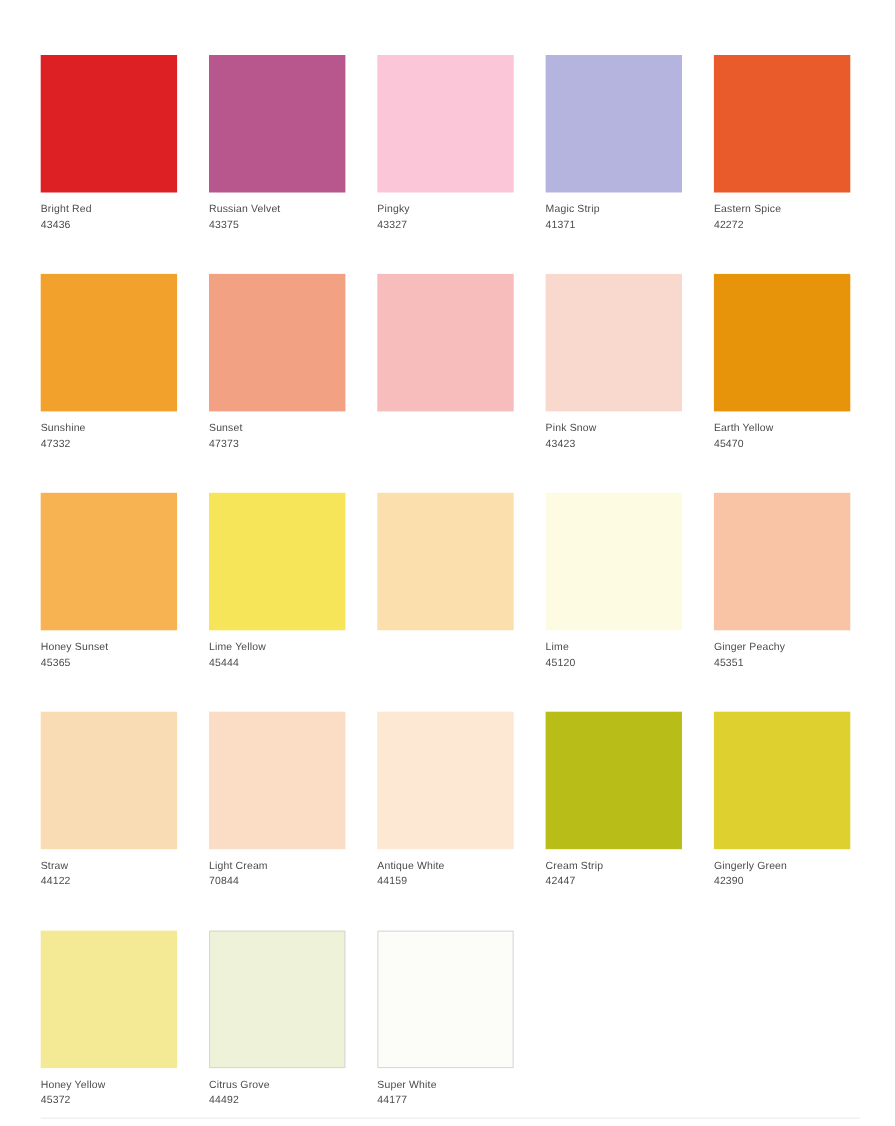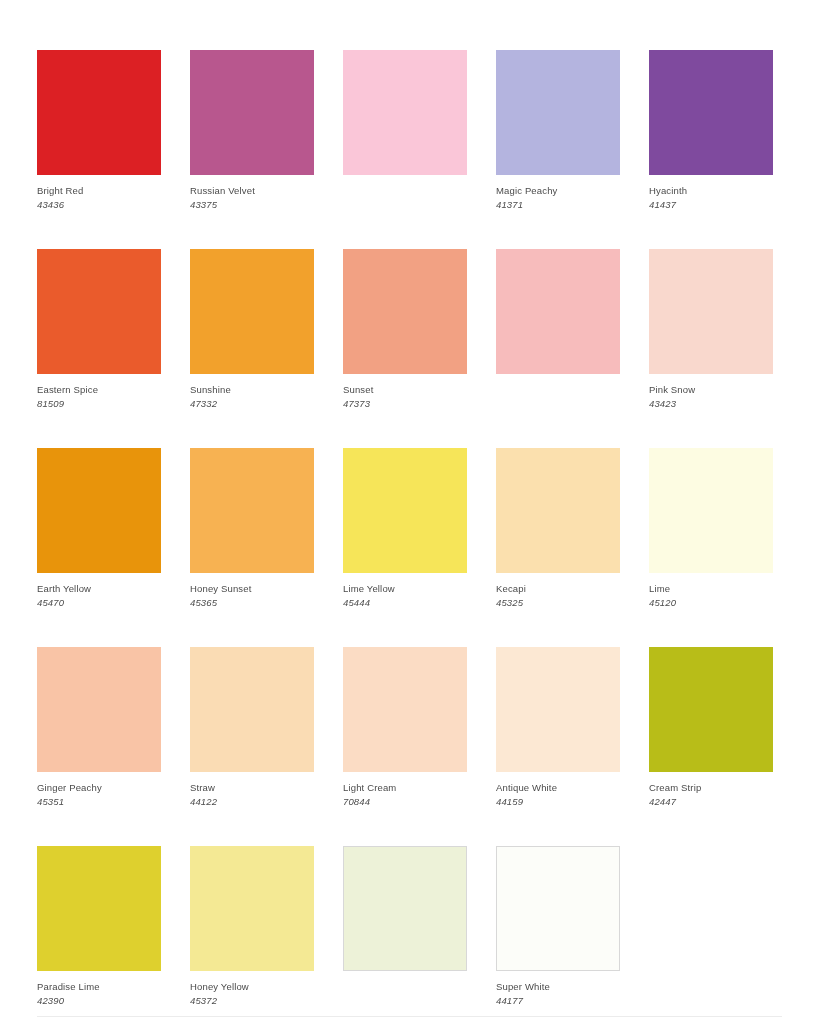--- a/index.html
+++ b/index.html
@@ -55,21 +55,20 @@
     letter-spacing: 0.15px;
     white-space: nowrap;
   }
   .swatch-code {
     font-size: 9.5px;
     line-height: 13px;
     color: #4b4b4b;
     letter-spacing: 0.15px;
     padding-top: 1px;
     white-space: nowrap;
-    font-style: italic;
   }
   .sheet-footer-rule {
     position: absolute;
     left: 37px;
     top: 1016px;
     width: 745px;
     height: 1px;
     background: #ececec;
   }
 </style>
@@ -87,40 +86,37 @@
       </div>
       <div class="swatch-cell">
         <div class="swatch-chip" style="background-color: rgb(184, 87, 142);"></div>
         <div class="swatch-meta">
           <div class="swatch-name">Russian Velvet</div>
           <div class="swatch-code">43375</div>
         </div>
       </div>
       <div class="swatch-cell">
         <div class="swatch-chip" style="background-color: rgb(250, 198, 216);"></div>
+        <div class="swatch-meta">
+          <div class="swatch-name">Pingky</div>
+          <div class="swatch-code">43327</div>
+        </div>
       </div>
       <div class="swatch-cell">
         <div class="swatch-chip" style="background-color: rgb(180, 180, 223);"></div>
         <div class="swatch-meta">
-          <div class="swatch-name">Magic Peachy</div>
+          <div class="swatch-name">Magic Strip</div>
           <div class="swatch-code">41371</div>
         </div>
       </div>
       <div class="swatch-cell">
-        <div class="swatch-chip" style="background-color: rgb(127, 74, 158);"></div>
-        <div class="swatch-meta">
-          <div class="swatch-name">Hyacinth</div>
-          <div class="swatch-code">41437</div>
-        </div>
-      </div>
-      <div class="swatch-cell">
         <div class="swatch-chip" style="background-color: rgb(234, 91, 44);"></div>
         <div class="swatch-meta">
           <div class="swatch-name">Eastern Spice</div>
-          <div class="swatch-code">81509</div>
+          <div class="swatch-code">42272</div>
         </div>
       </div>
       <div class="swatch-cell">
         <div class="swatch-chip" style="background-color: rgb(242, 161, 44);"></div>
         <div class="swatch-meta">
           <div class="swatch-name">Sunshine</div>
           <div class="swatch-code">47332</div>
         </div>
       </div>
       <div class="swatch-cell">
@@ -156,24 +152,20 @@
       </div>
       <div class="swatch-cell">
         <div class="swatch-chip" style="background-color: rgb(246, 229, 89);"></div>
         <div class="swatch-meta">
           <div class="swatch-name">Lime Yellow</div>
           <div class="swatch-code">45444</div>
         </div>
       </div>
       <div class="swatch-cell">
         <div class="swatch-chip" style="background-color: rgb(251, 224, 174);"></div>
-        <div class="swatch-meta">
-          <div class="swatch-name">Kecapi</div>
-          <div class="swatch-code">45325</div>
-        </div>
       </div>
       <div class="swatch-cell">
         <div class="swatch-chip" style="background-color: rgb(253, 252, 226);"></div>
         <div class="swatch-meta">
           <div class="swatch-name">Lime</div>
           <div class="swatch-code">45120</div>
         </div>
       </div>
       <div class="swatch-cell">
         <div class="swatch-chip" style="background-color: rgb(249, 196, 166);"></div>
@@ -206,33 +198,37 @@
       <div class="swatch-cell">
         <div class="swatch-chip" style="background-color: rgb(184, 189, 24);"></div>
         <div class="swatch-meta">
           <div class="swatch-name">Cream Strip</div>
           <div class="swatch-code">42447</div>
         </div>
       </div>
       <div class="swatch-cell">
         <div class="swatch-chip" style="background-color: rgb(222, 208, 46);"></div>
         <div class="swatch-meta">
-          <div class="swatch-name">Paradise Lime</div>
+          <div class="swatch-name">Gingerly Green</div>
           <div class="swatch-code">42390</div>
         </div>
       </div>
       <div class="swatch-cell">
         <div class="swatch-chip" style="background-color: rgb(244, 233, 148);"></div>
         <div class="swatch-meta">
           <div class="swatch-name">Honey Yellow</div>
           <div class="swatch-code">45372</div>
         </div>
       </div>
       <div class="swatch-cell">
         <div class="swatch-chip bordered" style="background-color: rgb(237, 242, 216); border-color: rgb(216, 216, 216);"></div>
+        <div class="swatch-meta">
+          <div class="swatch-name">Citrus Grove</div>
+          <div class="swatch-code">44492</div>
+        </div>
       </div>
       <div class="swatch-cell">
         <div class="swatch-chip bordered" style="background-color: rgb(252, 253, 249); border-color: rgb(216, 216, 216);"></div>
         <div class="swatch-meta">
           <div class="swatch-name">Super White</div>
           <div class="swatch-code">44177</div>
         </div>
       </div>
     </div>
   <div class="sheet-footer-rule"></div>

